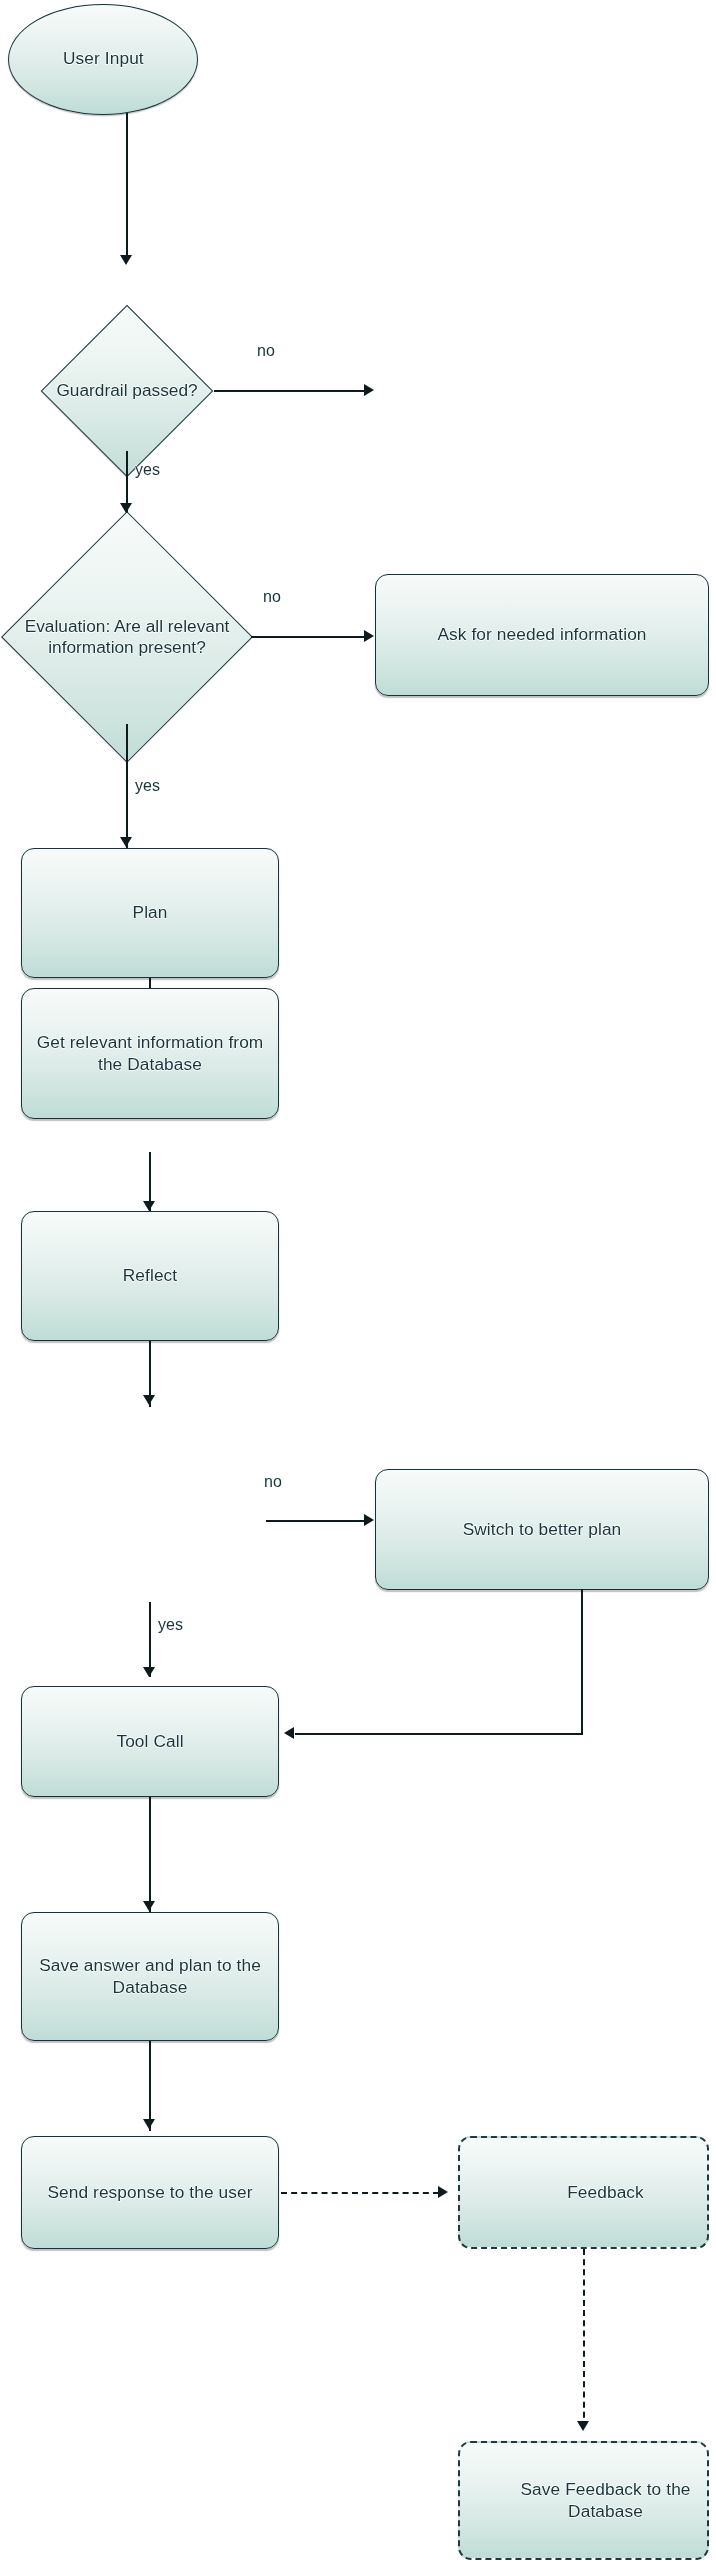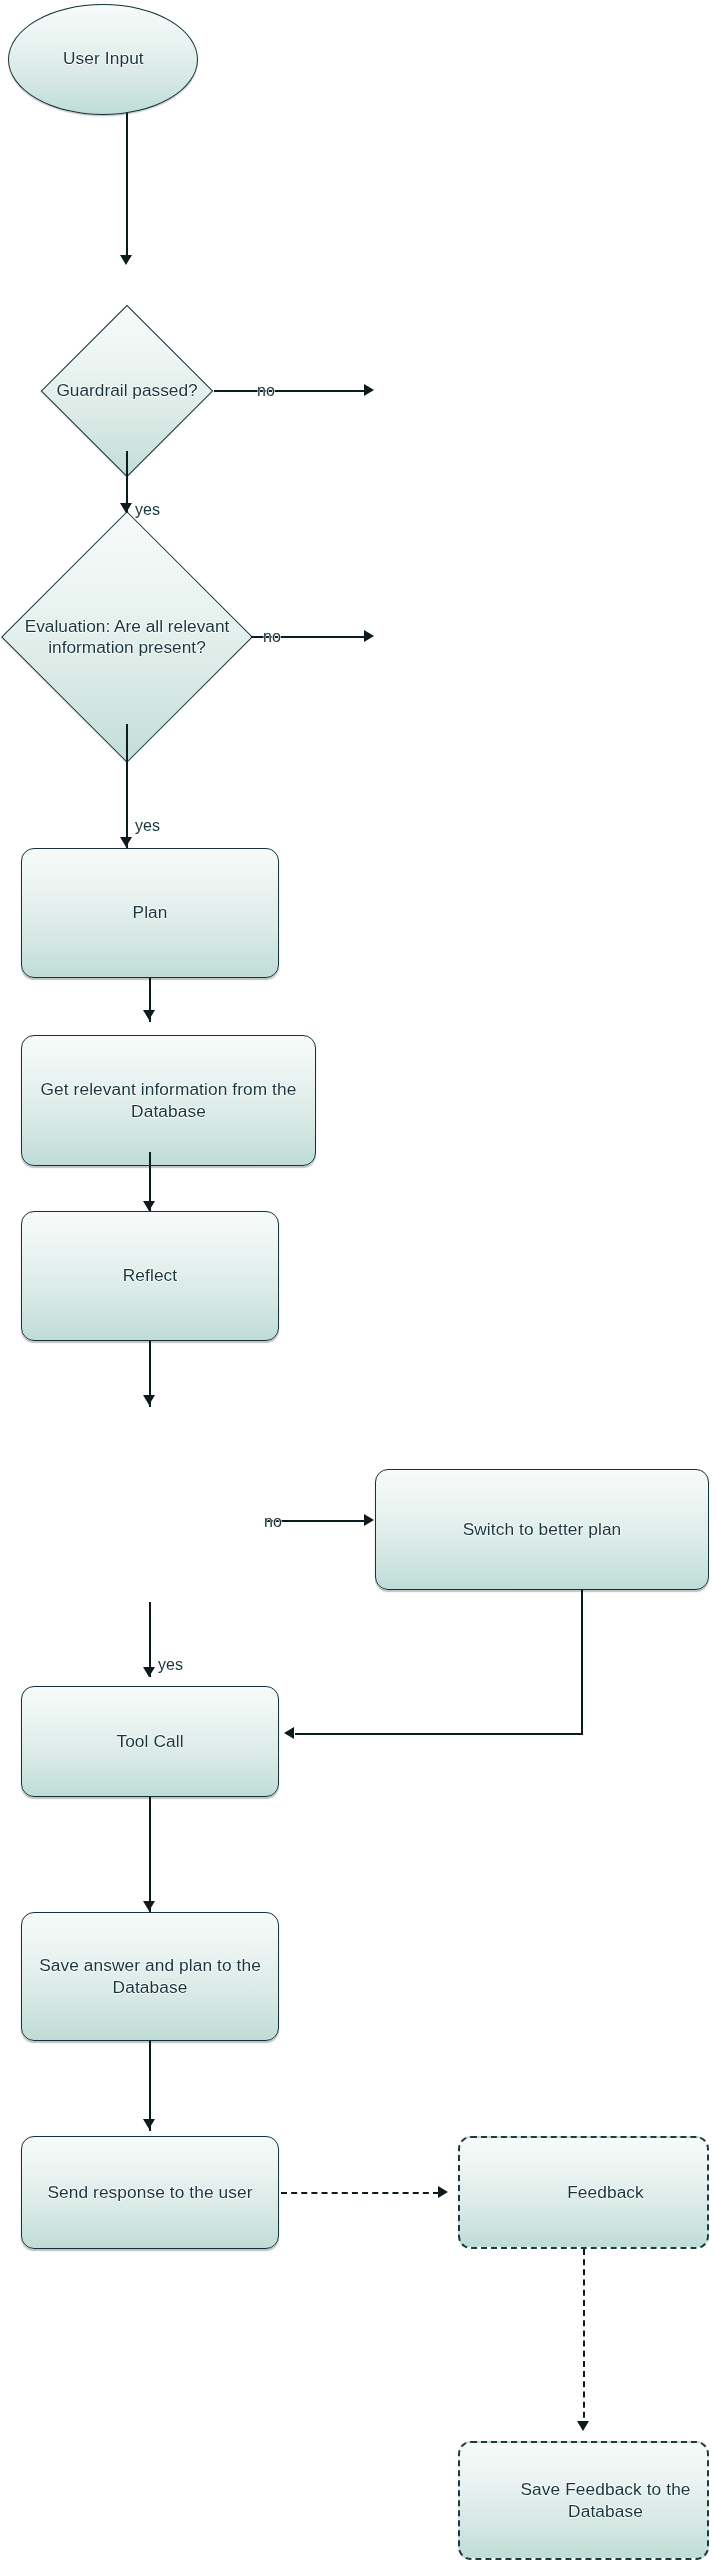--- a/index.html
+++ b/index.html
@@ -110,21 +110,20 @@
     border-bottom: 6.6px solid transparent;
     border-right: 10.7px solid #0d1b1f;
   }
 
   .edge-label {
     position: absolute;
     font-size: 16px;
     color: #17353b;
     text-shadow: 0 0.6px 0.6px #ffffff, 0 -0.6px 0 #ffffff, 0.6px 0 0 #ffffff, -0.6px 0 0 #ffffff;
     white-space: nowrap;
-    margin-top: 40px;
   }
 </style>
 </head>
 <body>
 
 <div id="canvas">
 
   <div class="node terminator" style="left:8.4px; top:3.6px; width:190px; height:111px;">
     <span class="label">User Input</span>
   </div>
@@ -148,33 +147,36 @@
 
   <div class="decision" style="left:38px; top:548px; width:178px; height:178px;">
     <div class="dia-shape"></div>
     <div class="dia-text" style="left:-30px; right:-30px; top:6px; bottom:6px;">Evaluation: Are all relevant information present?</div>
   </div>
 
   <div class="conn h" style="left:251px; top:636px; width:116px;"></div>
   <div class="arrowhead right" style="left:364px; top:630px;"></div>
   <div class="edge-label" style="left:263px; top:588px;">no</div>
 
+  <div class="node process" style="left:375px; top:574px; width:334px; height:122px;">
+    <span class="label">Ask for needed information</span>
+  </div>
 
   <div class="conn v" style="left:126px; top:724px; height:124px;"></div>
   <div class="arrowhead down" style="left:120px; top:837px;"></div>
   <div class="edge-label" style="left:135px; top:777px;">yes</div>
 
   <div class="node process" style="left:21px; top:848px; width:258px; height:130px;">
     <span class="label">Plan</span>
   </div>
 
   <div class="conn v" style="left:149px; top:978px; height:44px;"></div>
   <div class="arrowhead down" style="left:143px; top:1010px;"></div>
 
-  <div class="node process" style="left:21px; top:1035px; width:295px; height:131px;">
+  <div class="node process" style="left:21px; top:988px; width:258px; height:131px;">
     <span class="label">Get relevant information from the Database</span>
   </div>
 
   <div class="conn v" style="left:149px; top:1152px; height:62px;"></div>
   <div class="arrowhead down" style="left:143px; top:1201px;"></div>
 
   <div class="node process" style="left:21px; top:1211px; width:258px; height:130px;">
     <span class="label">Reflect</span>
   </div>
 

